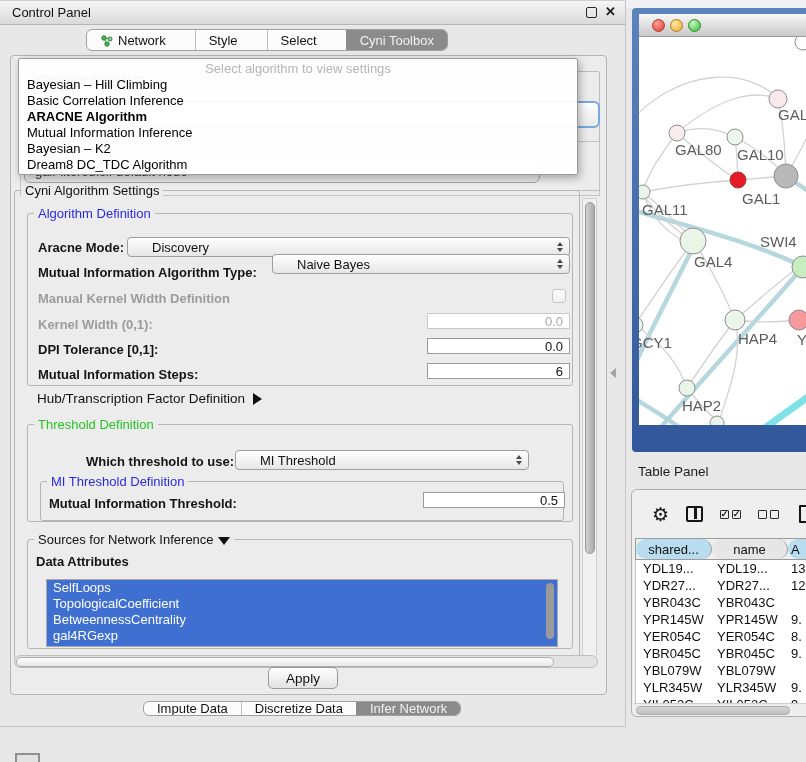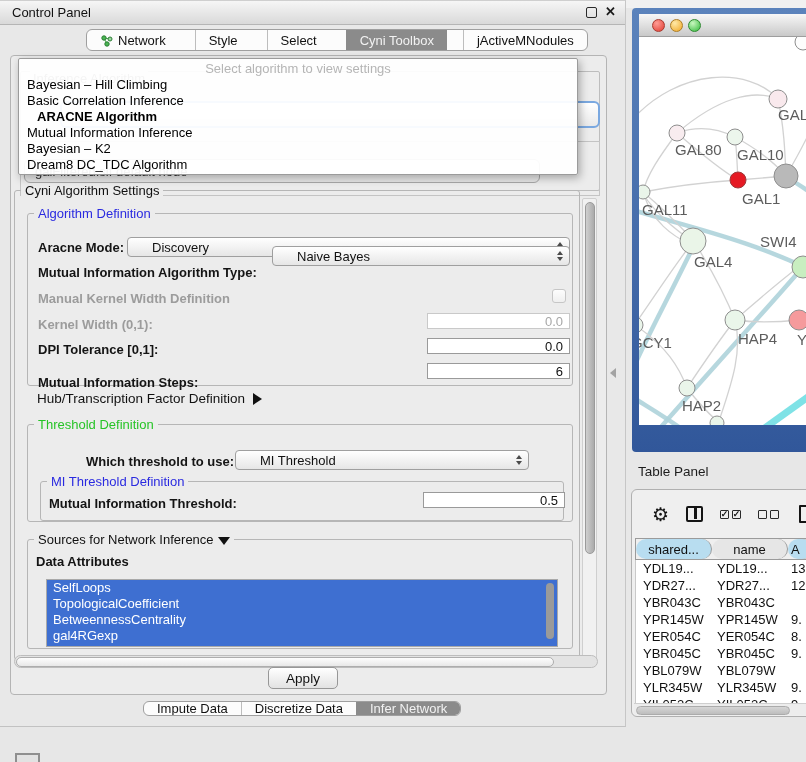--- a/index.html
+++ b/index.html
@@ -33,21 +33,21 @@
   #frag-group2 { position:absolute; left:20px; top:140px; width:580px; height:55px; border:1px solid #c4c4c4; }
   #frag-combo { position:absolute; left:24px; top:158px; width:516px; height:24px; border:1px solid #a9a9a9; border-radius:6px;
                 background:linear-gradient(#ffffff,#e6e6e6); font-size:13px; color:#333; display:flex; align-items:center; padding-left:10px; overflow:hidden; }
 
   
   #algo-popup { position:absolute; left:18px; top:57px; width:560px; height:117px;
                 background:rgba(255,255,255,0.94); border:1px solid #9b9b9b; border-radius:2px;
                 box-shadow:2px 3px 8px rgba(0,0,0,0.3); z-index:50; padding-top:2px; }
   #algo-ph { height:16px; line-height:16px; text-align:center; color:#b5b5b5; font-size:13px; }
   .algo-item { height:16px; line-height:16px; padding-left:8px; font-size:13px; color:#000; white-space:nowrap; }
-  .algo-item.sel { font-weight:bold;margin-left:10px; }
+  .algo-item.sel { font-weight:bold; }
 
   
   .group { position:absolute; border:1px solid #b6b6b6; border-radius:3px; }
   .group-title { position:absolute; top:-8px; left:6px; background:#ececec; padding:0 4px; font-size:13px; white-space:nowrap; }
   .t-blue { color:#2a2ae0; }
   .t-green { color:#27c427; }
 
   #settings-group { left:14px; top:189px; width:566px; height:470px; }
 
   .lbl { position:absolute; font-size:13px; font-weight:bold; color:#141414; white-space:nowrap; }
@@ -165,23 +165,20 @@
       </div>
       <div class="tab">
           <span>Style</span>
         </div>
       <div class="tab">
           <span>Select</span>
         </div>
       <div class="tab sel">
           <span>Cyni Toolbox</span>
         </div>
-      <div class="tab">
-          <span>jActiveMNodules</span>
-        </div>
     </div>
 
     <div id="content-panel"></div>
 
     <div id="frag-group"></div>
     <div id="frag-group-title">Inference Algorithm</div>
     <div id="frag-combo-top"></div>
     <div id="frag-group2"></div>
     <div id="frag-combo">
       <span>galFiltered.sif default node</span>
@@ -208,42 +205,42 @@
         <span class="lbl" style="left:10px; top:26px;">Aracne Mode:</span>
         <div class="combo" style="left:99px; top:23px; width:443px;">
           <span>Discovery</span>
           <span class="arrs">
               <span class="tri-up"></span>
               <span class="tri-dn"></span>
             </span>
         </div>
 
         <span class="lbl" style="left:10px; top:51px;">Mutual Information Algorithm Type:</span>
-        <div class="combo" style="left:244px; top:32px; width:298px;gap:48px;">
+        <div class="combo" style="left:244px; top:40px; width:298px;gap:48px;">
           <span>Naive Bayes</span>
           <span class="arrs">
               <span class="tri-up"></span>
               <span class="tri-dn"></span>
             </span>
         </div>
 
         <span class="lbl dis" style="left:10px; top:77px;">Manual Kernel Width Definition</span>
         <span id="kernel-checkbox" style="left:524px; top:75px;"></span>
 
         <span class="lbl dis" style="left:10px; top:103px;">Kernel Width (0,1):</span>
         <div class="tf dis" style="left:399px; top:99px; width:143px;">
           <span>0.0</span>
         </div>
 
         <span class="lbl" style="left:10px; top:128px;">DPI Tolerance [0,1]:</span>
         <div class="tf" style="left:399px; top:124px; width:143px;">
           <span>0.0</span>
         </div>
 
-        <span class="lbl" style="left:10px; top:153px;margin-top:8px;">Mutual Information Steps:</span>
+        <span class="lbl" style="left:10px; top:153px;">Mutual Information Steps:</span>
         <div class="tf" style="left:399px; top:149px; width:143px;">
           <span>6</span>
         </div>
       </div>
 
       <div id="hub-row">
         <span>Hub/Transcription Factor Definition</span>
         <span class="tri-right"></span>
       </div>
 

